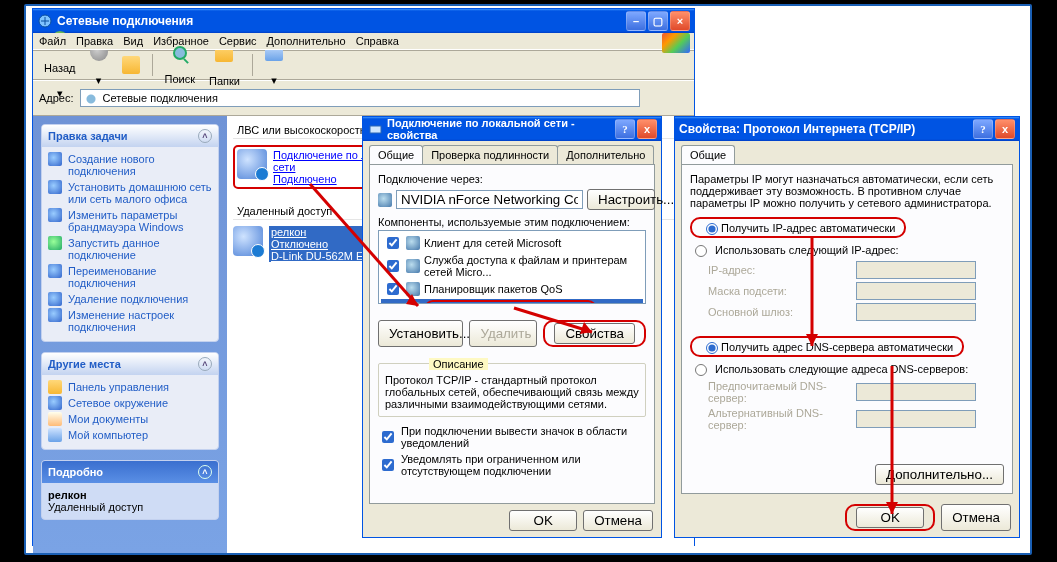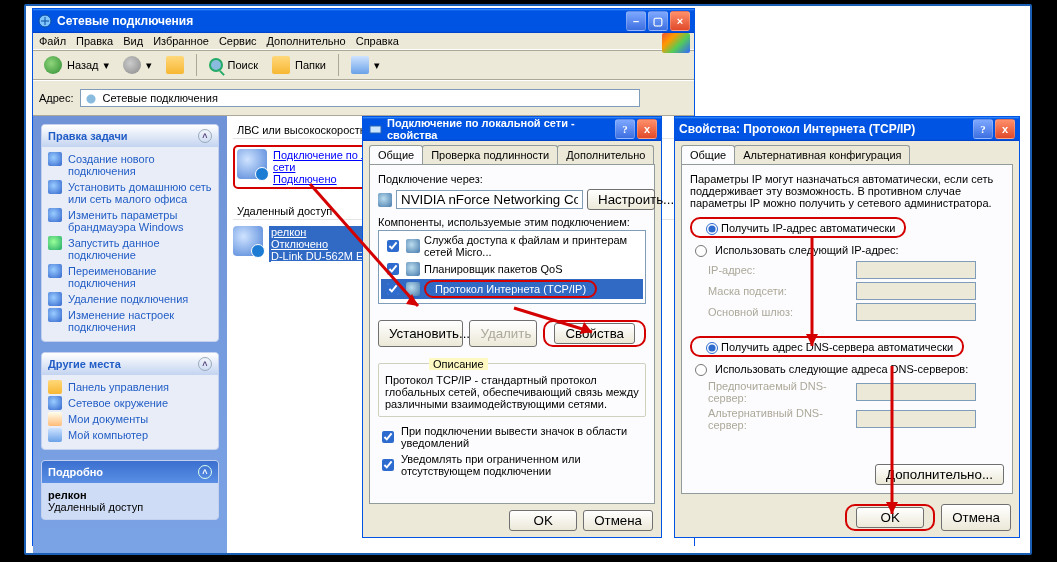--- a/index.html
+++ b/index.html
@@ -66,23 +66,24 @@
     background: linear-gradient(135deg,#e53,#f90 30%,#5c5 60%,#36f); border-radius:2px;}
   .toolbar {
     background: #ece9d8;
     padding: 2px 6px;
     display: flex; align-items: center; gap: 4px;
     border-top: 1px solid #aca899;
     border-bottom: 1px solid #aca899;
     height: 30px;
   }
   .tbtn {
-    display: flex; align-items: center; gap: 5px;
+    display: flex; align-items: center; gap: 13px;
     padding: 2px 5px; border-radius: 3px;
     cursor: pointer;
+    flex-direction: column;
   }
   .tbtn .ico { width:18px; height:18px; display:inline-block; }
   .ico.back { background: radial-gradient(circle at 40% 40%, #8fd67b, #2d8a31); border-radius:50%;}
   .ico.fwd  { background: radial-gradient(circle at 40% 40%, #ccc, #888); border-radius:50%;}
   .ico.up   { background: linear-gradient(#ffd87a,#f7b733); border-radius:2px;}
   .ico.search{ background:#8bd; border-radius:50%; border:2px solid #2a6; width:14px; height:14px; position:relative;}
   .ico.search::after{content:"";position:absolute;right:-4px;bottom:-4px;width:6px;height:2px;background:#2a6;transform:rotate(45deg);}
   .ico.folder{ background:linear-gradient(#ffd87a,#f7b733); border-radius:2px; }
   .ico.views{ background:linear-gradient(#cfe3ff,#6aa2e8); border-radius:2px;}
   .sep { width:1px; height:22px; background:#aca899; margin:0 3px;}
@@ -348,20 +349,25 @@
       <div class="fieldrow">
         <span class="mini-ico"></span>
         <input class="txtbox" style="flex: 1 1 0%;" readonly="" value="NVIDIA nForce Networking Controller">
         <button class="btn">Настроить...</button>
       </div>
       <div class="group-lbl">Компоненты, используемые этим подключением:</div>
       <div class="complist">
         <div class="row">
             <input type="checkbox" class="chk" checked="" style="">
             <span class="mini-ico"></span>
+            <span>Клиент для сетей Microsoft</span>
+          </div>
+        <div class="row">
+            <input type="checkbox" class="chk" checked="" style="">
+            <span class="mini-ico"></span>
             <span>Служба доступа к файлам и принтерам сетей Micro...</span>
           </div>
         <div class="row">
             <input type="checkbox" class="chk" checked="" style="">
             <span class="mini-ico"></span>
             <span>Планировщик пакетов QoS</span>
           </div>
         <div class="row sel">
             <input type="checkbox" class="chk" checked="" style="">
             <span class="mini-ico"></span>
@@ -401,21 +407,20 @@
   <div class="win-tcpip">
     <div class="titlebar">
       <span class="title">Свойства: Протокол Интернета (TCP/IP)</span>
       <div class="win-btns">
         <div class="winbtn help">?</div>
         <div class="winbtn close">x</div>
       </div>
     </div>
     <div class="tabset">
       <div class="tab active">Общие</div>
-      <div class="tab">Альтернативная конфигурация</div>
     </div>
     <div class="tabbody short">
       <div style="margin-bottom:8px;">Параметры IP могут назначаться автоматически, если сеть поддерживает эту возможность. В противном случае параметры IP можно получить у сетевого администратора.</div>
 
       <div class="radiorow">
         <span class="hl-round">
             <input type="radio" checked="" style="">
             <span>Получить IP-адрес автоматически</span>
           </span>
       </div>

